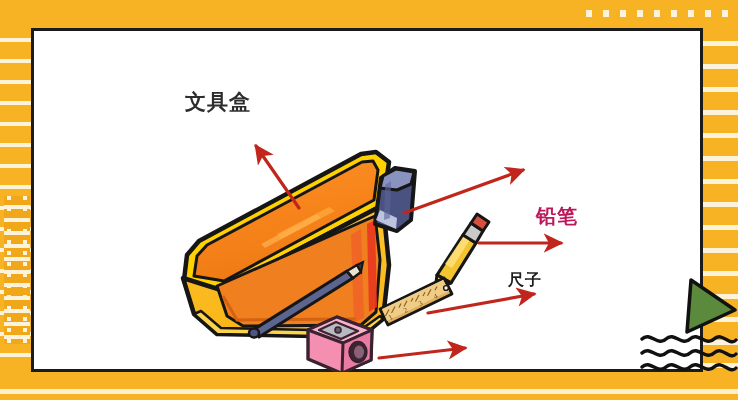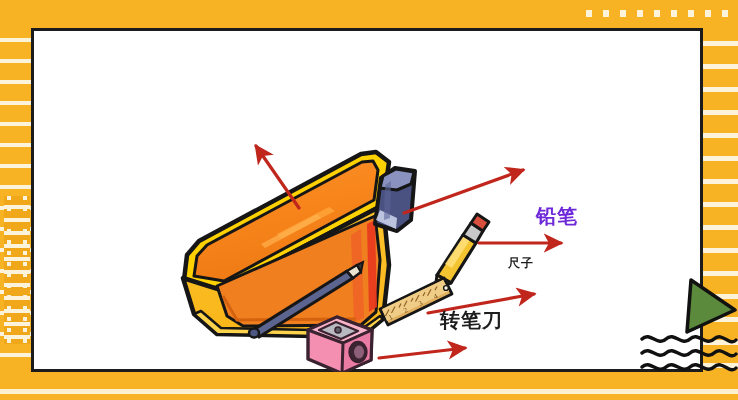--- a/index.html
+++ b/index.html
@@ -165,22 +165,22 @@
   }
 
   .label {
     position: absolute;
     font-weight: 700;
     white-space: nowrap;
     letter-spacing: 1px;
   }
   .label-case   { left: 185px; top: 88px;  font-size: 21px; color: #2d2d2d; }
   .label-eraser { left: 497px; top: 132px; font-size: 21px; color: #1d1d1d; }
-  .label-pencil { left: 536px; top: 203px; font-size: 20px; color: #6d28d9; }
-  .label-ruler  { left: 508px; top: 255px; font-size: 12px; color: #1d1d1d; }
+  .label-pencil { left: 536px; top: 203px; font-size: 20px; color: #be185d; }
+  .label-ruler  { left: 508px; top: 270px; font-size: 16px; color: #1d1d1d; }
   .label-sharp  { left: 440px; top: 307px; font-size: 20px; color: #1d1d1d; }
 
   
   .tri {
     position: absolute;
     left: 677px; top: 276px;
     width: 60px; height: 62px;
   }
   
   .waves {
@@ -308,23 +308,23 @@
 
     <g stroke="#c0261c" stroke-width="3.2" fill="none" stroke-linecap="round">
       <line x1="268" y1="180" x2="225" y2="118" marker-end="url(#ah)"></line>
       <line x1="373" y1="185" x2="492" y2="142" marker-end="url(#ah)"></line>
       <line x1="448" y1="215" x2="530" y2="215" marker-end="url(#ah)"></line>
       <line x1="397" y1="285" x2="503" y2="266" marker-end="url(#ah)"></line>
       <line x1="348" y1="330" x2="434" y2="320" marker-end="url(#ah)"></line>
     </g>
   </svg>
 
+  <div class="label label-case">文具盒</div>
   <div class="label label-pencil">铅笔</div>
   <div class="label label-ruler">尺子</div>
-  <div class="label label-sharp">转笔刀</div>
 
   <svg class="tri" viewBox="0 0 60 62">
     <path d="M10,56 L14,4 L58,34 Z" fill="#5b8a3c" stroke="#111111" stroke-width="3.5" stroke-linejoin="round"></path>
   </svg>
 
   <svg class="waves" viewBox="0 0 98 46">
     <g fill="none" stroke="#111111" stroke-width="3.4" stroke-linecap="round">
       <path d="M2,9 C10,1 18,17 26,9 C34,1 42,17 50,9 C58,1 66,17 74,9 C82,1 90,17 96,10"></path>
       <path d="M2,23 C10,15 18,31 26,23 C34,15 42,31 50,23 C58,15 66,31 74,23 C82,15 90,31 96,24"></path>
       <path d="M2,37 C10,29 18,45 26,37 C34,29 42,45 50,37 C58,29 66,45 74,37 C82,29 90,45 96,38"></path>

